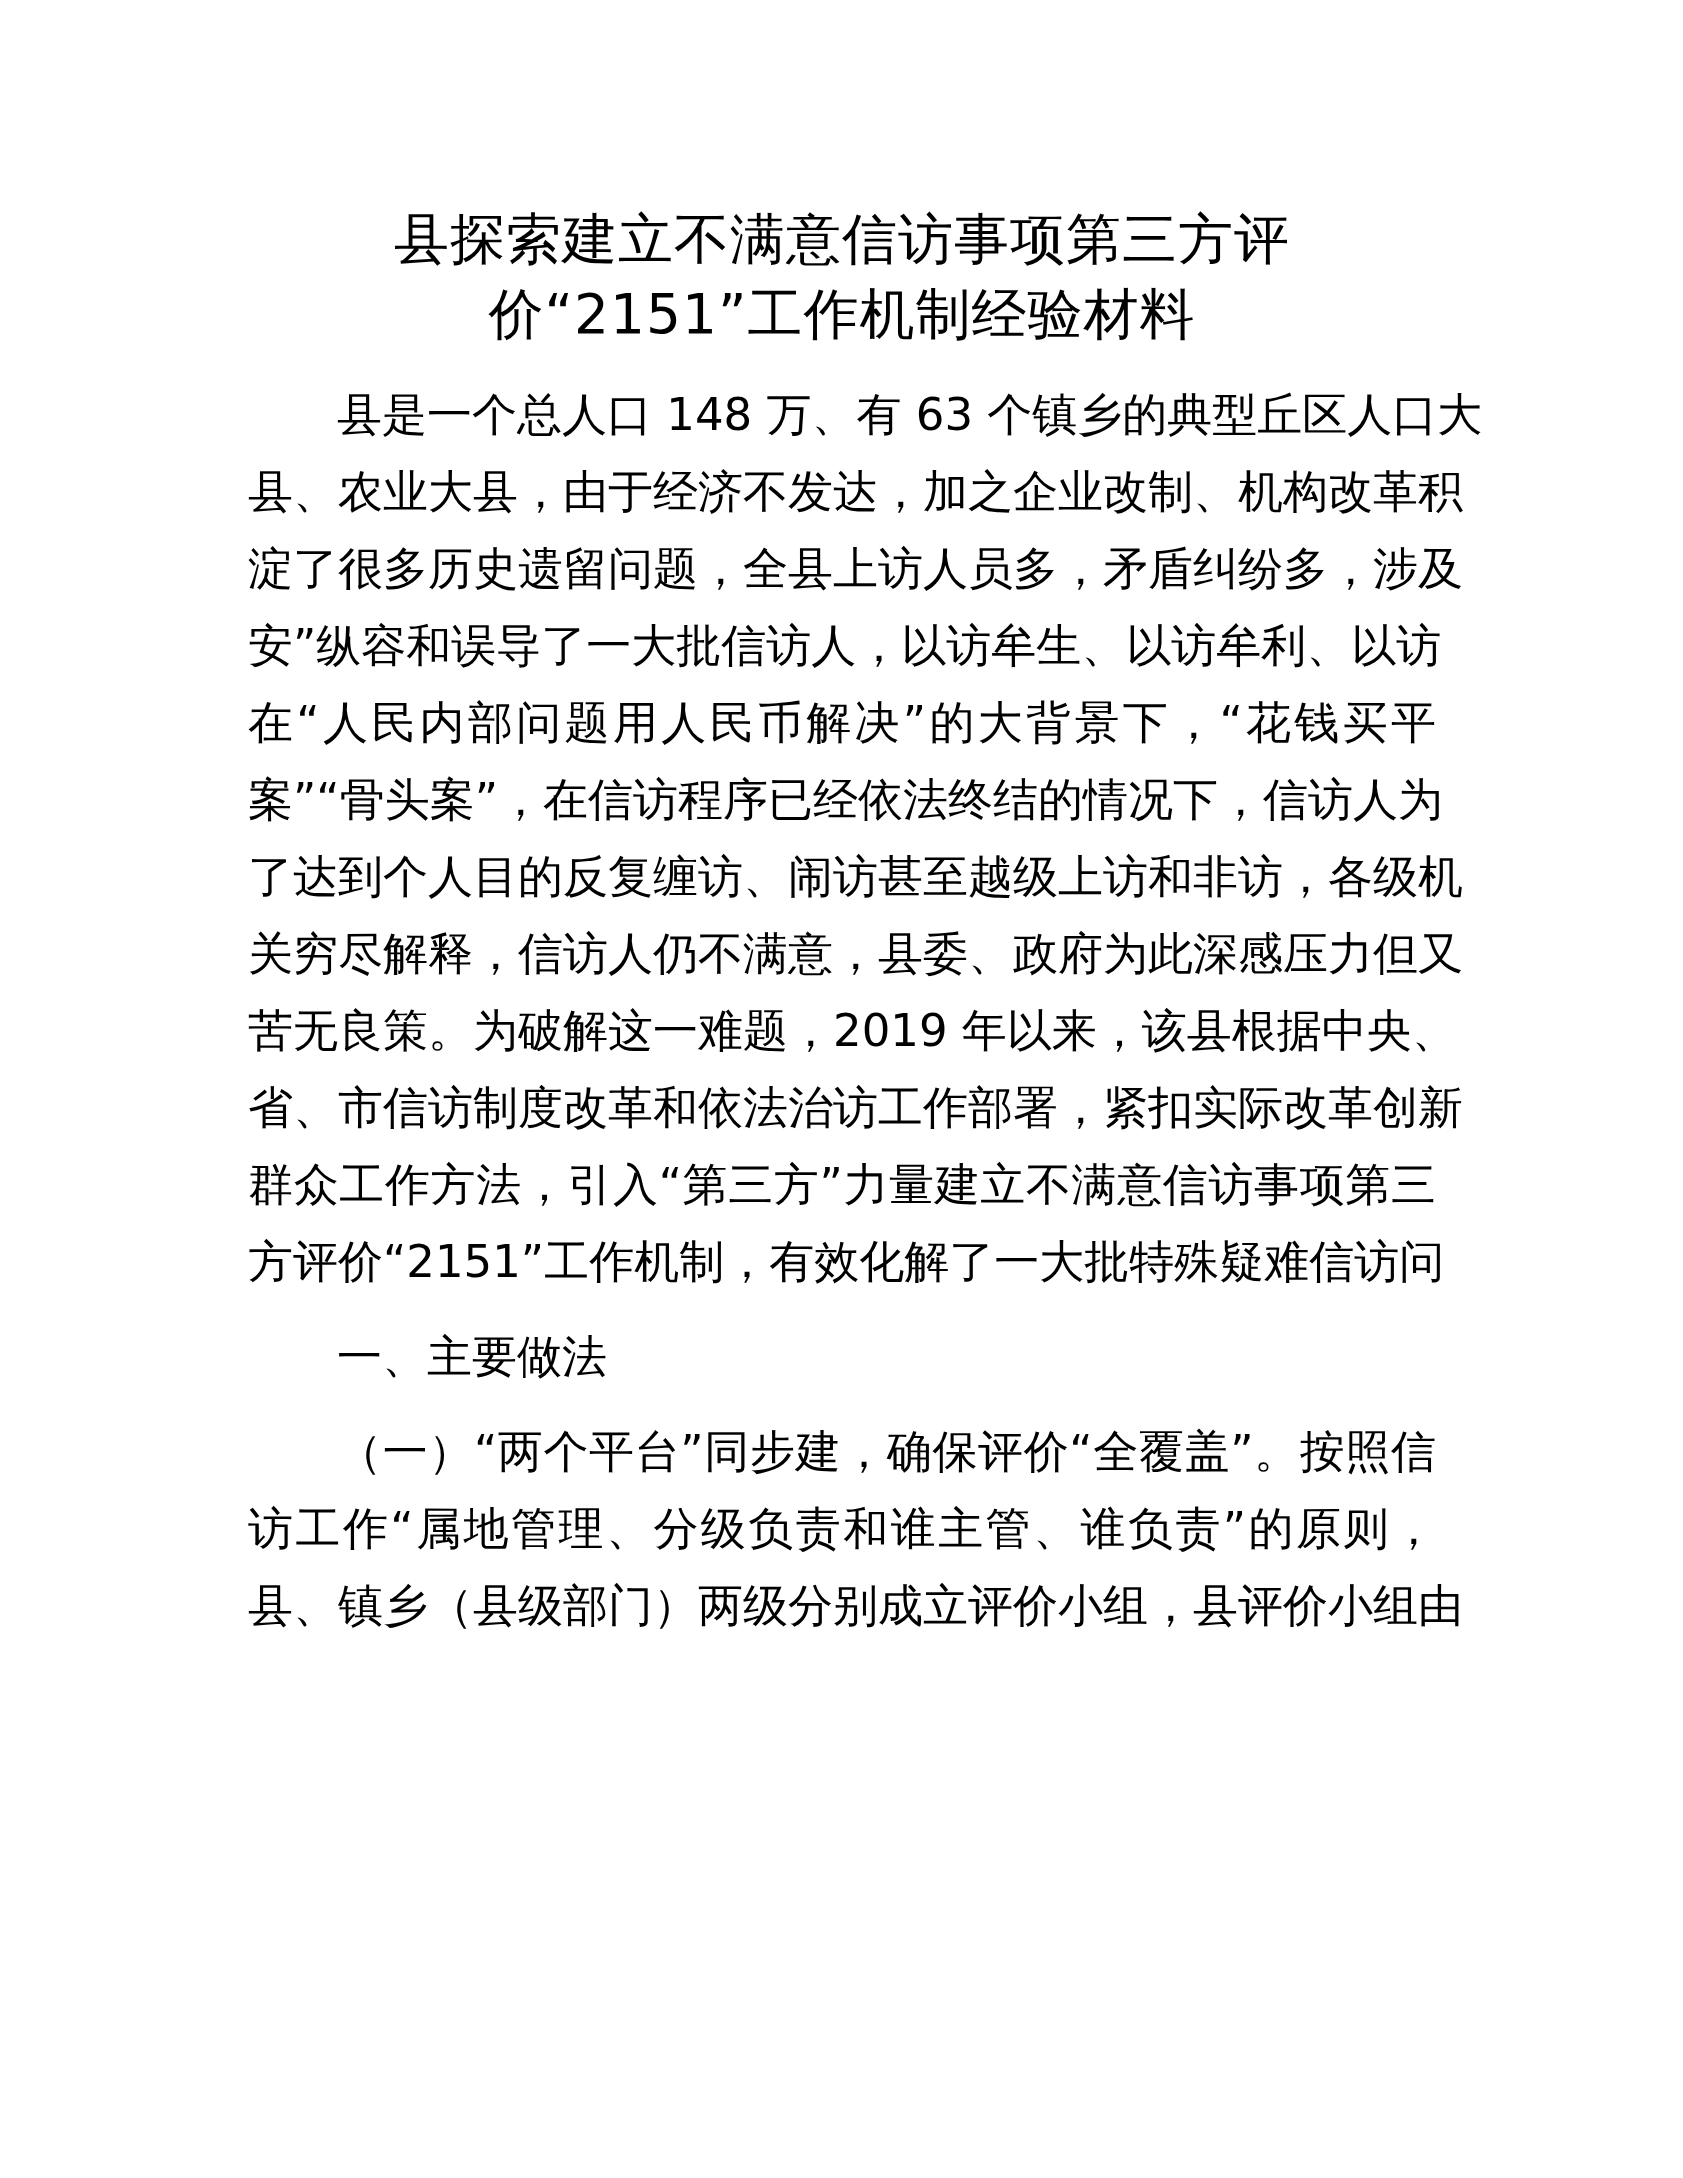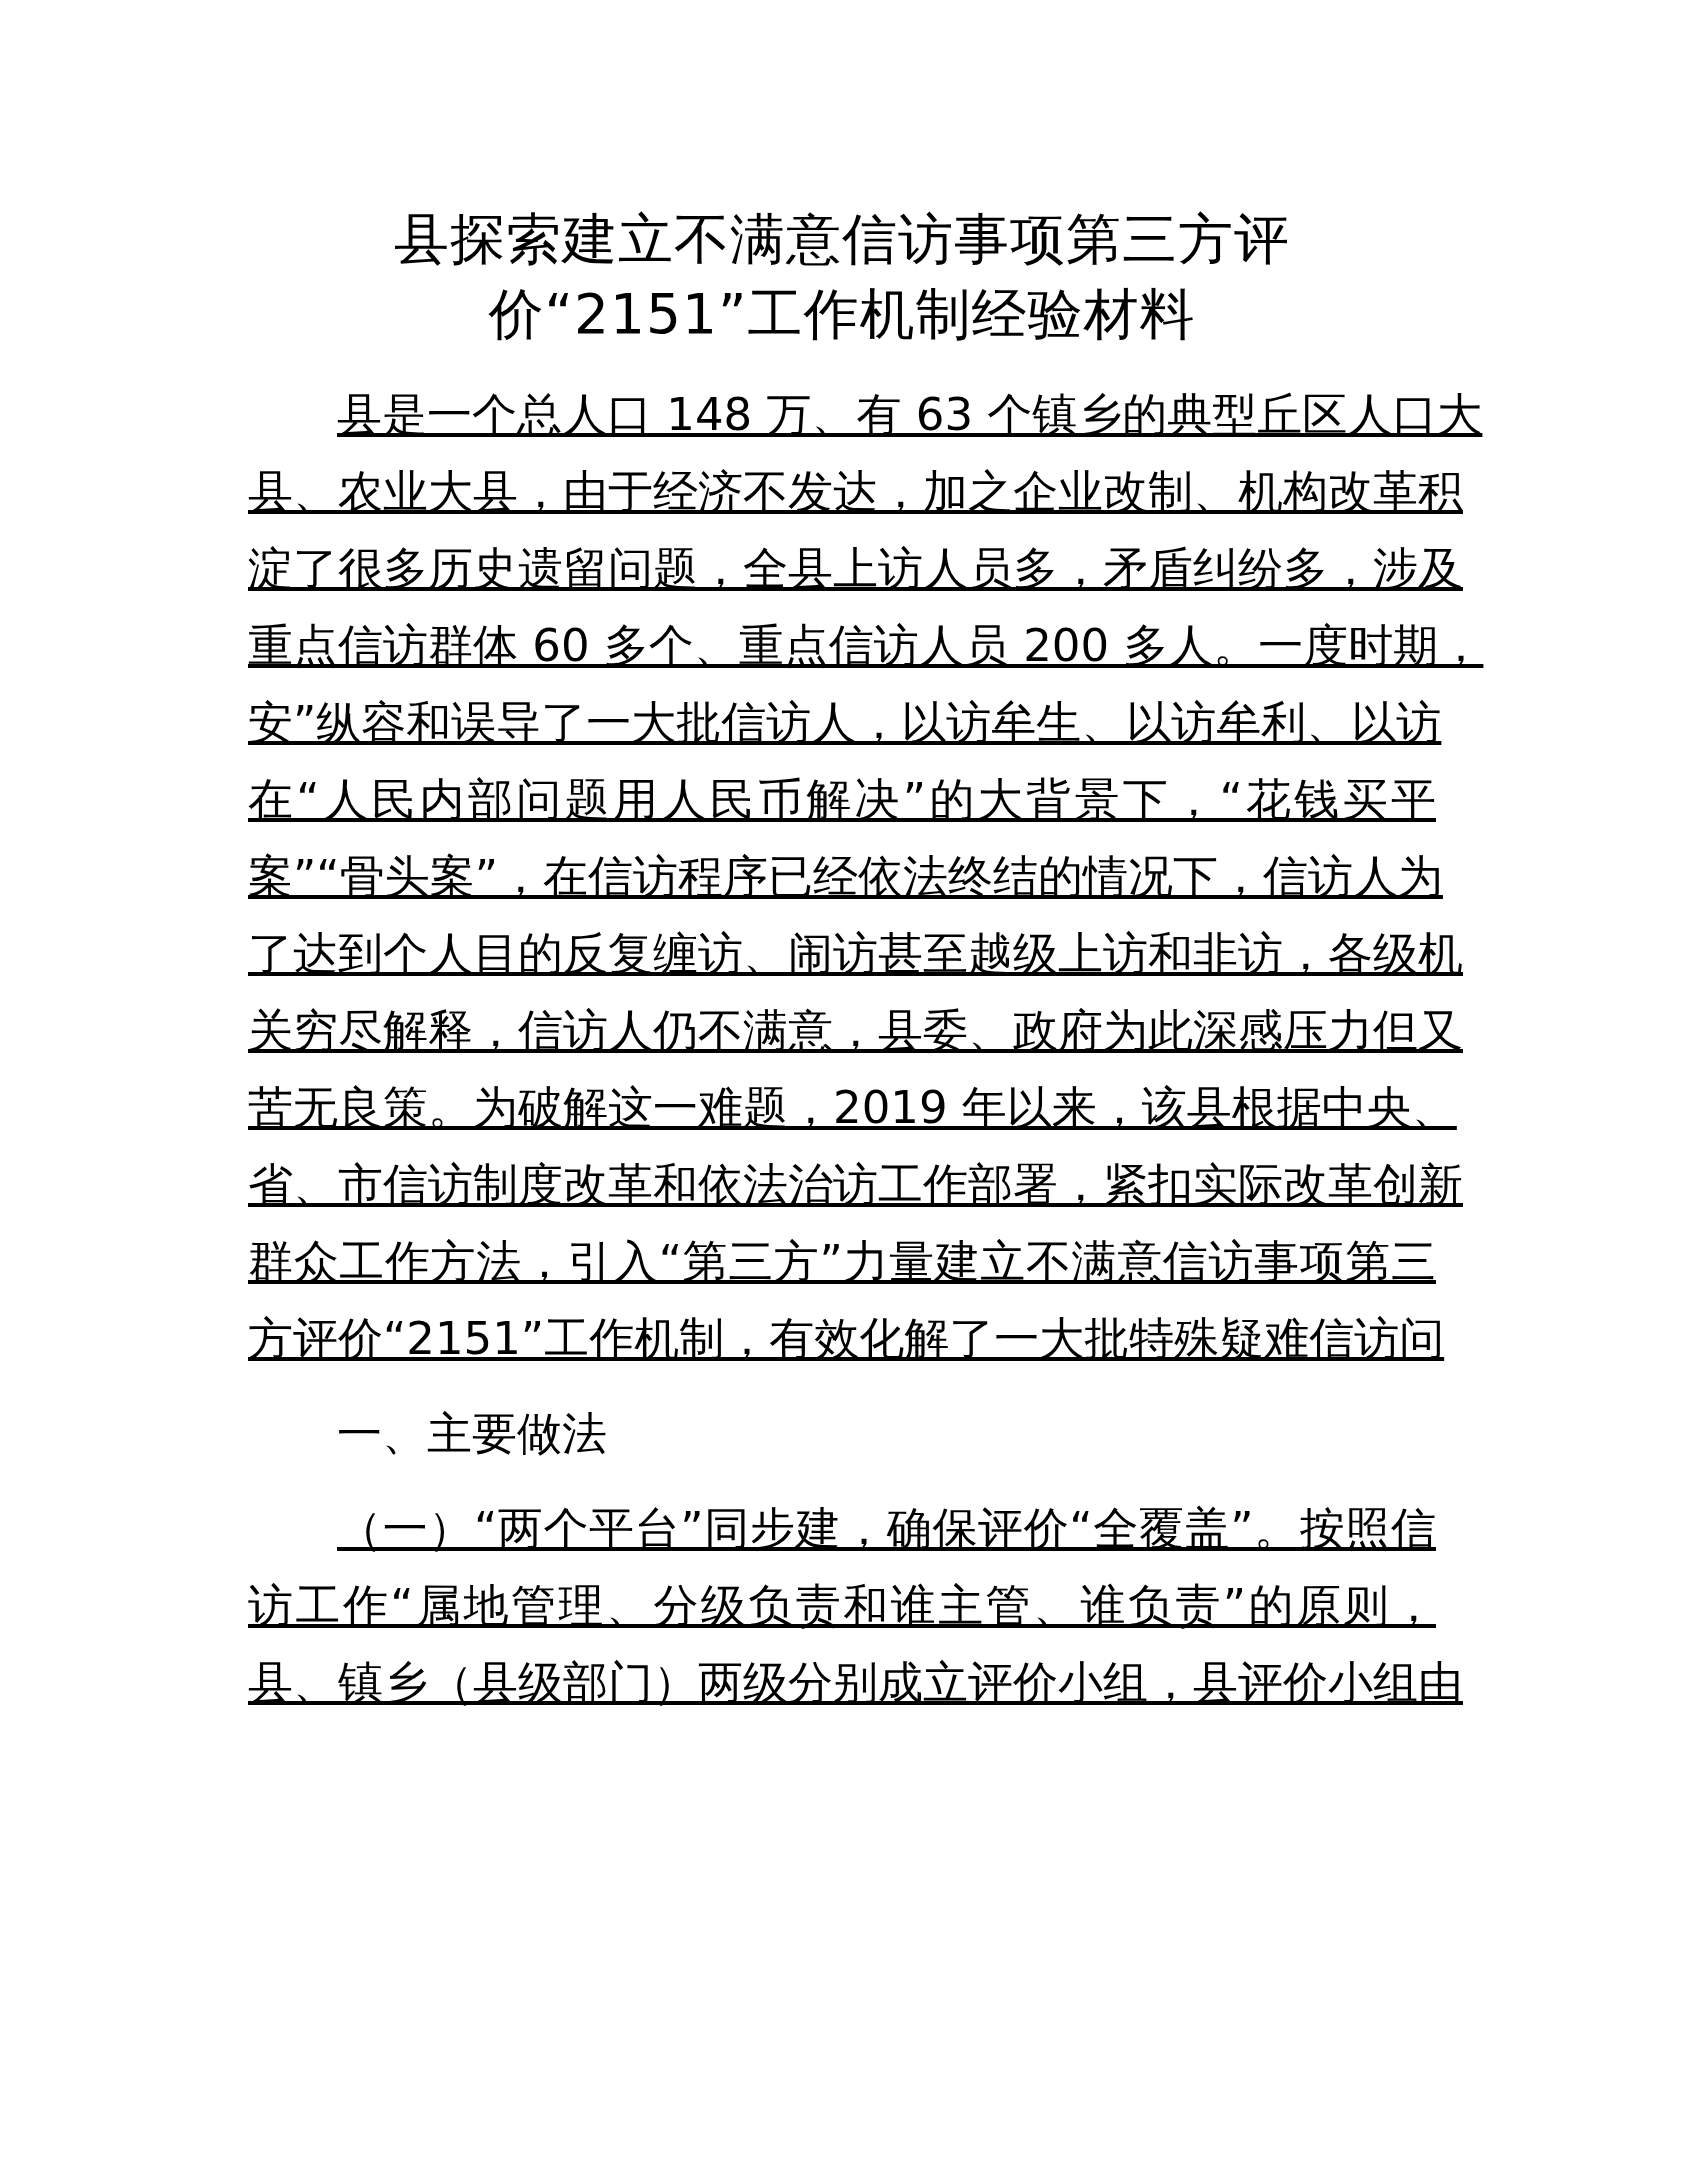--- a/index.html
+++ b/index.html
@@ -2,40 +2,39 @@
 <html><head>
 <meta charset="utf-8">
 <style>
   html, body { margin:0; padding:0; background:#ffffff; }
   body { width:1683px; height:2178px; position:relative; overflow:hidden; color:#000000;
          font-family: "DejaVu Sans", "Liberation Sans", sans-serif; }
   .page { position:absolute; left:0; top:0; width:1683px; height:2178px; background:#ffffff; }
   .title { position:absolute; left:248px; width:1188px; text-align:center; font-size:55px; line-height:75px; top:202px; letter-spacing:1px; }
   .title .tl { display:block; height:75px; white-space:nowrap; }
   .body { position:absolute; left:248px; width:1188px; top:376px; font-size:45px; }
-  .line { display:block; height:77px; line-height:77px; white-space:nowrap; text-align:justify; text-align-last:justify;text-decoration:underline; }
+  .line { display:block; height:77px; line-height:77px; white-space:nowrap; text-align:justify; text-align-last:justify; }
   .line.last { text-align-last:left; }
   .line.indent { padding-left:89px; }
   .heading { display:block; height:95px; line-height:77px; padding-left:89px; margin-top:18px; white-space:nowrap; }
 </style>
 </head>
 <body>
 
 <div class="page">
   <div class="title">
     <span class="tl">县探索建立不满意信访事项第三方评</span>
     <span class="tl">价“2151”工作机制经验材料</span>
   </div>
 
   <div class="body">
     <div>
       <span class="line indent">县是一个总人口 148 万、有 63 个镇乡的典型丘区人口大</span>
       <span class="line">县、农业大县，由于经济不发达，加之企业改制、机构改革积</span>
       <span class="line">淀了很多历史遗留问题，全县上访人员多，矛盾纠纷多，涉及</span>
-      <span class="line">重点信访群体 60 多个、重点信访人员 200 多人。一度时期，</span>
       <span class="line">安”纵容和误导了一大批信访人，以访牟生、以访牟利、以访</span>
       <span class="line">在“人民内部问题用人民币解决”的大背景下，“花钱买平</span>
       <span class="line">案”“骨头案”，在信访程序已经依法终结的情况下，信访人为</span>
       <span class="line">了达到个人目的反复缠访、闹访甚至越级上访和非访，各级机</span>
       <span class="line">关穷尽解释，信访人仍不满意，县委、政府为此深感压力但又</span>
       <span class="line">苦无良策。为破解这一难题，2019 年以来，该县根据中央、</span>
       <span class="line">省、市信访制度改革和依法治访工作部署，紧扣实际改革创新</span>
       <span class="line">群众工作方法，引入“第三方”力量建立不满意信访事项第三</span>
       <span class="line">方评价“2151”工作机制，有效化解了一大批特殊疑难信访问</span>
     </div>

